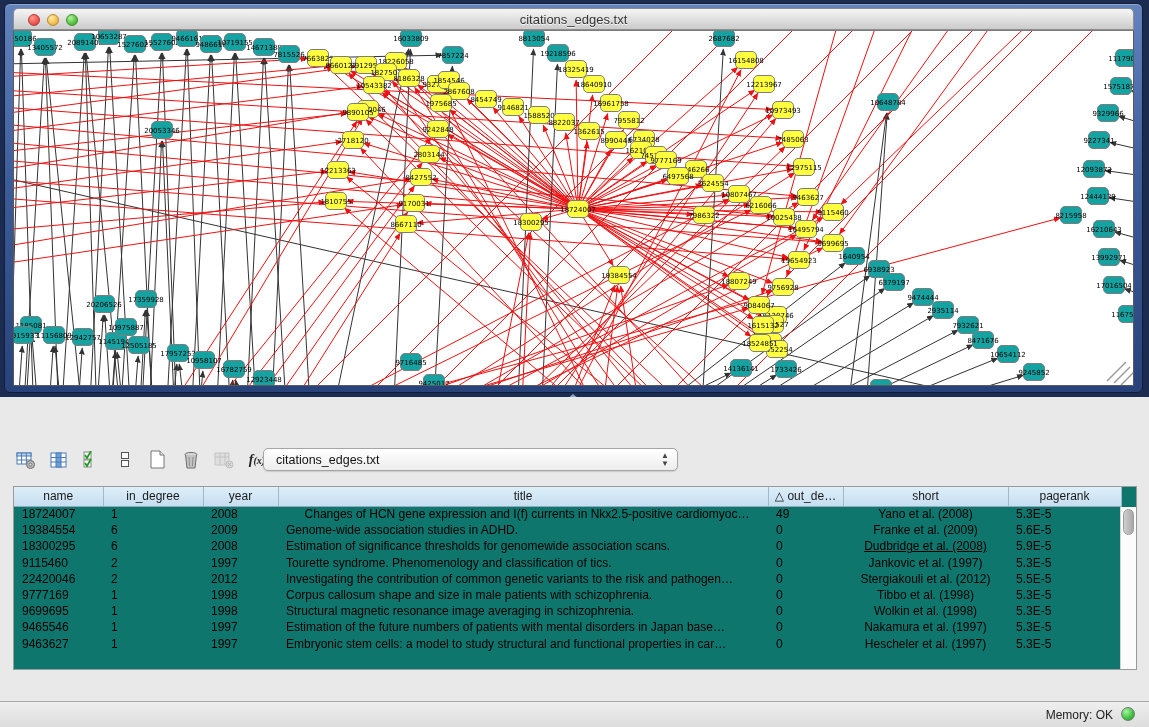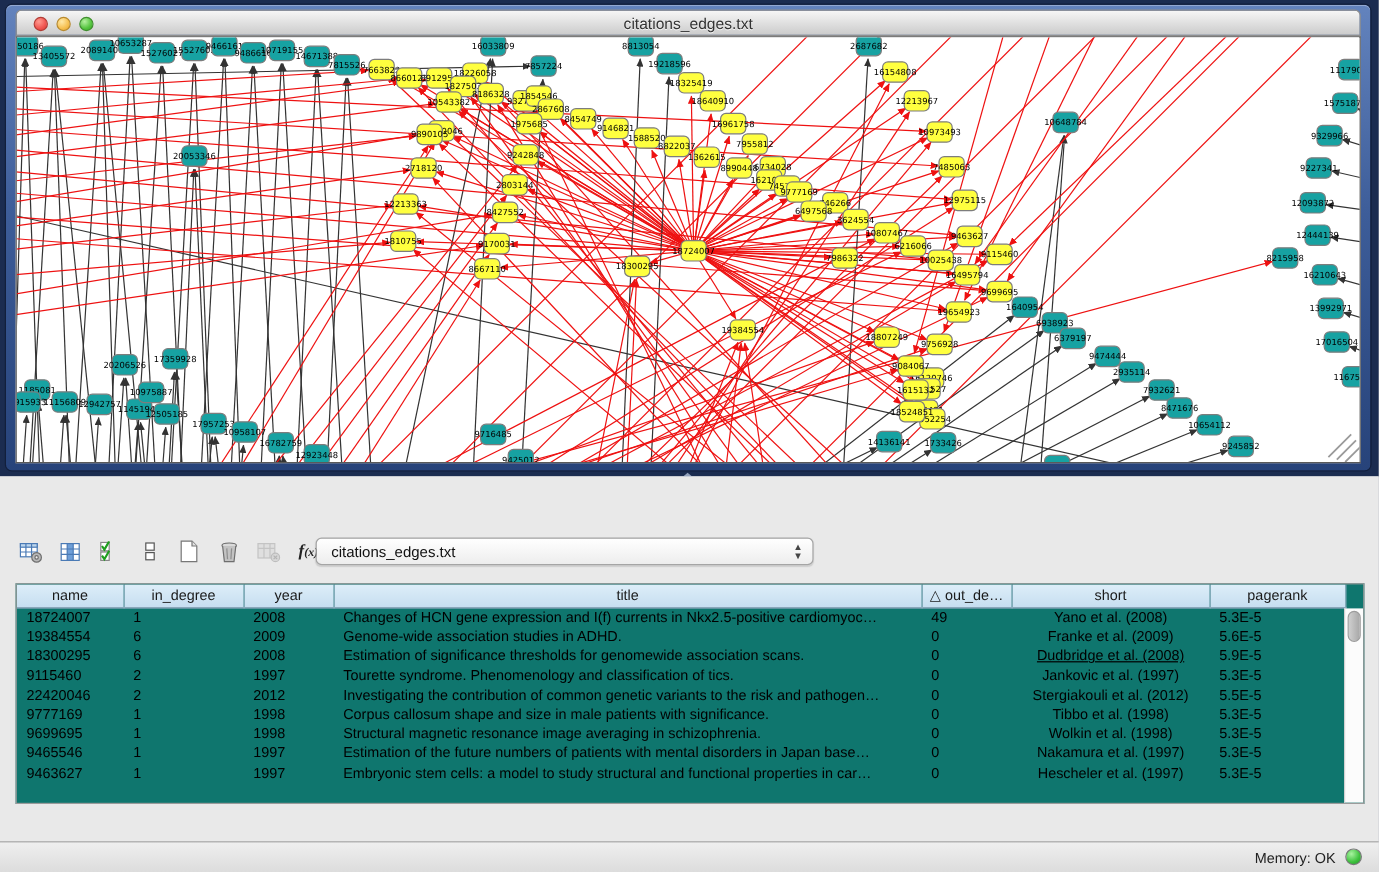--- a/index.html
+++ b/index.html
@@ -892,21 +892,21 @@
             <th>△ out_de…</th>
             <th>short</th>
             <th>pagerank</th>
           </tr>
         </thead>
       <tbody id="tbody">
           <tr>
             <td style="text-align: left;">18724007</td>
             <td style="text-align: left;">1</td>
             <td style="text-align: left;">2008</td>
-            <td style="text-align: left; margin-left: 40px;">Changes of HCN gene expression and I(f) currents in Nkx2.5-positive cardiomyoc…</td>
+            <td style="text-align: center; margin-left: 40px;">Changes of HCN gene expression and I(f) currents in Nkx2.5-positive cardiomyoc…</td>
             <td style="text-align: left;">49</td>
             <td style="text-align: center; padding-left: 0px;">Yano et al. (2008)</td>
             <td style="text-align: left;">5.3E-5</td>
           </tr>
           <tr>
             <td style="text-align: left;">19384554</td>
             <td style="text-align: left;">6</td>
             <td style="text-align: left;">2009</td>
             <td style="text-align: left;">Genome-wide association studies in ADHD.</td>
             <td style="text-align: left;">0</td>
@@ -937,21 +937,21 @@
             <td style="text-align: left; margin-top: 48px;">2012</td>
             <td style="text-align: left;">Investigating the contribution of common genetic variants to the risk and pathogen…</td>
             <td style="text-align: left;">0</td>
             <td style="text-align: center; padding-left: 0px;">Stergiakouli et al. (2012)</td>
             <td style="text-align: left;">5.5E-5</td>
           </tr>
           <tr>
             <td style="text-align: left;">9777169</td>
             <td style="text-align: left;">1</td>
             <td style="text-align: left;">1998</td>
-            <td style="text-align: left;">Corpus callosum shape and size in male patients with significance.</td>
+            <td style="text-align: left;">Corpus callosum shape and size in male patients with schizophrenia.</td>
             <td style="text-align: left;">0</td>
             <td style="text-align: center; padding-left: 0px;">Tibbo et al. (1998)</td>
             <td style="text-align: left;">5.3E-5</td>
           </tr>
           <tr>
             <td style="text-align: left;">9699695</td>
             <td style="text-align: left;">1</td>
             <td style="text-align: left;">1998</td>
             <td style="text-align: left;">Structural magnetic resonance image averaging in schizophrenia.</td>
             <td style="text-align: left;">0</td>

